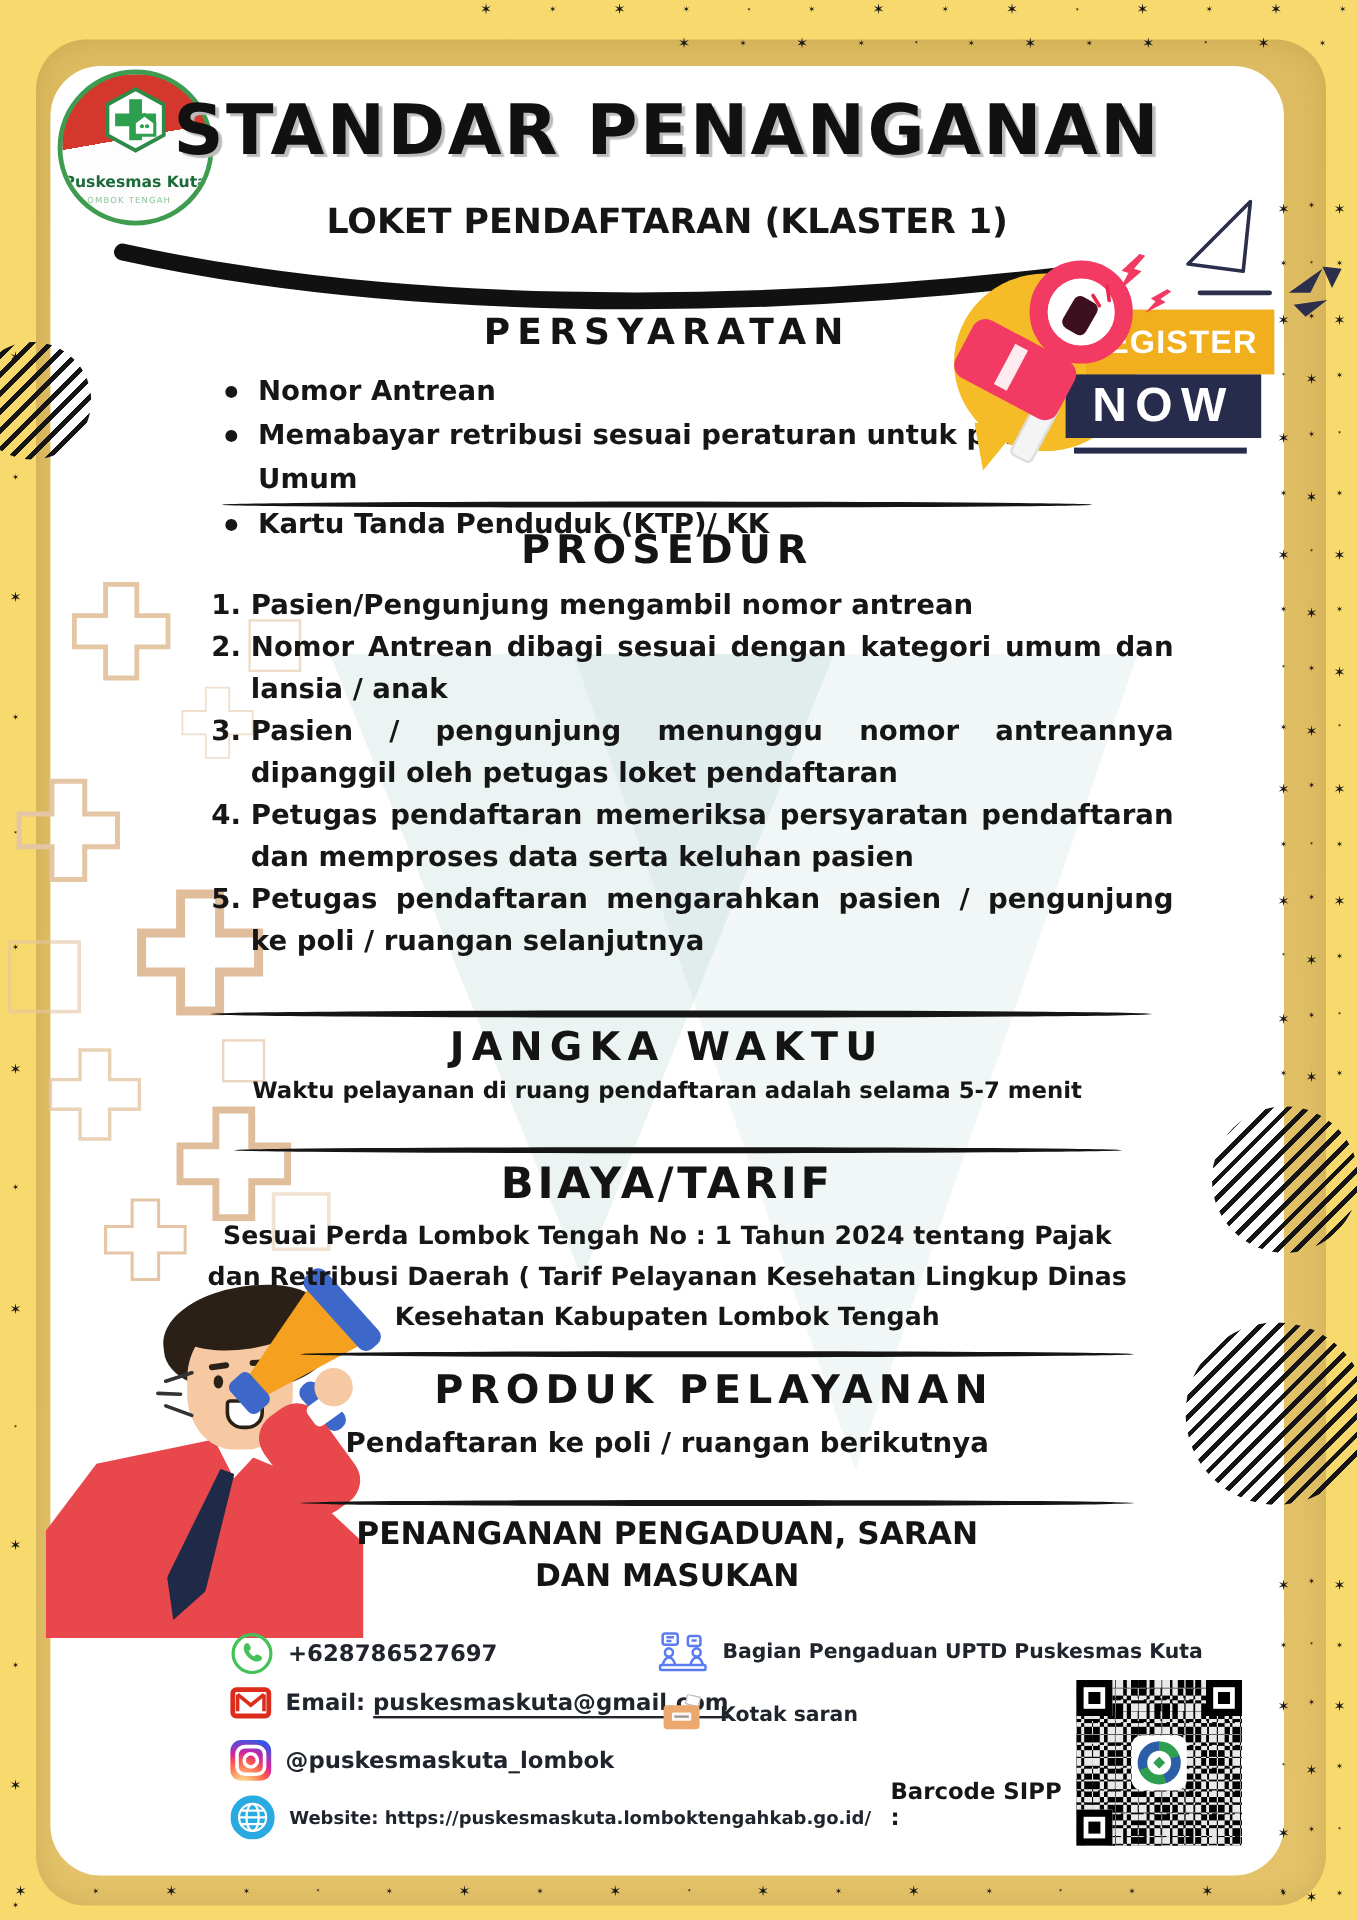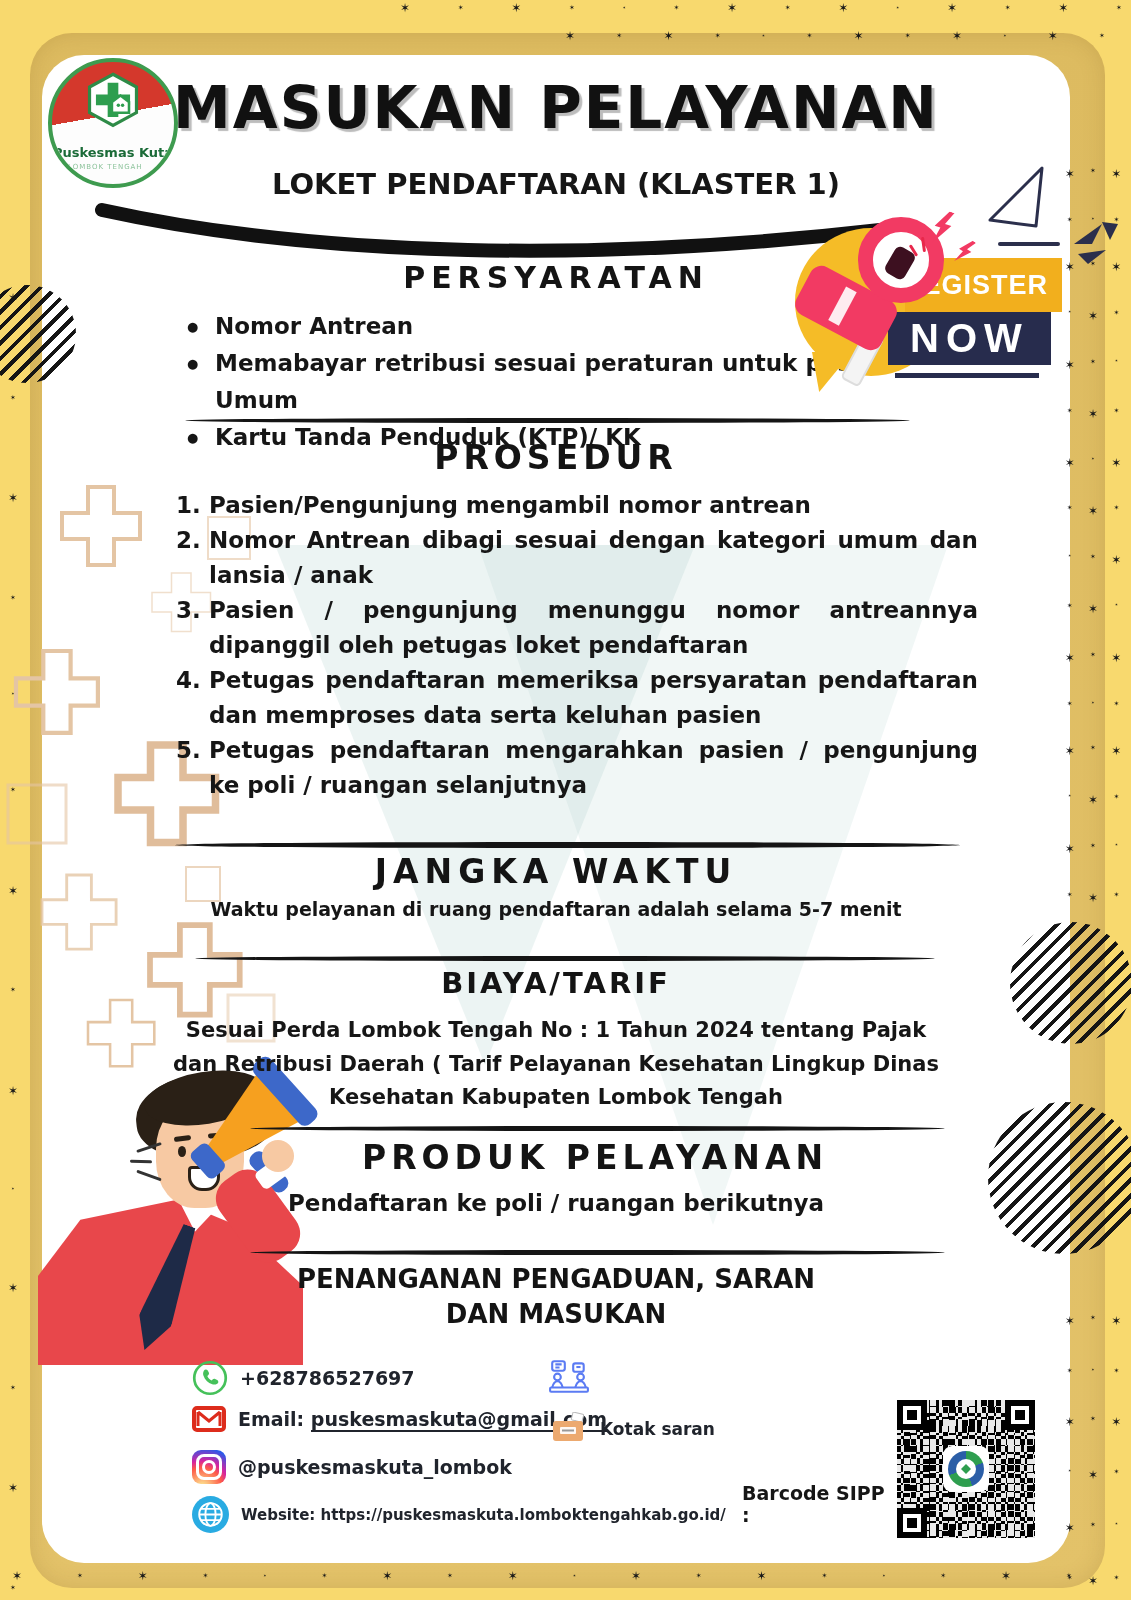--- a/index.html
+++ b/index.html
@@ -332,21 +332,21 @@
     <path d="M30 4 L52 16 V40 L30 52 L8 40 V16 Z" fill="#fff" stroke="#2E8B47" stroke-width="3"></path>
     <path d="M25 12h10v11h11v10H35v11H25V33H14V23h11Z" fill="#2E9E4F"></path>
     <path d="M29 30 l8 -6 8 6 v10 H29 Z" fill="#fff" stroke="#2E9E4F" stroke-width="2.4"></path>
     <circle cx="35" cy="33" r="1.6" fill="#2E9E4F"></circle>
       <circle cx="39" cy="33" r="1.6" fill="#2E9E4F"></circle>
   </svg>
   <div class="lname">Puskesmas Kuta</div>
   <div class="lregion">LOMBOK TENGAH</div>
 </div>
 
-<div class="title">MASUKAN PELAYANAN</div>
+<div class="title">STANDAR PENANGANAN</div>
 <div class="subtitle">LOKET PENDAFTARAN (KLASTER 1)</div>
 <svg class="swoosh" width="820" height="90" viewBox="0 0 820 90">
   <path d="M22 20 C 240 68, 520 72, 800 40" stroke="#111" stroke-width="14" stroke-linecap="round" fill="none"></path>
 </svg>
 
 <div class="bubble"></div>
 <div class="bubble-tail"></div>
 <div class="banner-register">REGISTER</div>
 <div class="banner-now">NOW</div>
 <div class="banner-underline"></div>
@@ -383,21 +383,21 @@
   <li>Pasien / pengunjung menunggu nomor antreannya dipanggil oleh petugas loket pendaftaran</li>
   <li>Petugas pendaftaran memeriksa persyaratan pendaftaran dan memproses data serta keluhan pasien</li>
   <li>Petugas pendaftaran mengarahkan pasien / pengunjung ke poli / ruangan selanjutnya</li>
 </ol>
 <div class="divider" style="left:175px;top:842px;width:785px;height:6px;"></div>
 
 <div class="h-sec" style="top:852px;font-size:33px;letter-spacing:6px;">JANGKA WAKTU</div>
 <div class="body-center" style="left:106px;top:898px;width:900px;font-size:19px;">Waktu pelayanan di ruang pendaftaran adalah selama 5-7 menit</div>
 <div class="divider" style="left:195px;top:956px;width:740px;height:5px;"></div>
 
-<div class="h-sec" style="top:966px;font-size:29px;letter-spacing:3px;">BIAYA/TARIF</div>
+<div class="h-sec" style="top:966px;font-size:36px;letter-spacing:3px;">BIAYA/TARIF</div>
 <div class="body-center" style="left:166px;top:1014px;width:780px;font-size:21px;line-height:1.6;">Sesuai Perda Lombok Tengah No : 1 Tahun 2024 tentang Pajak dan Retribusi Daerah ( Tarif Pelayanan Kesehatan Lingkup Dinas Kesehatan Kabupaten Lombok Tengah</div>
 <div class="divider" style="left:250px;top:1126px;width:695px;height:5px;"></div>
 
 <div class="h-sec" style="top:1138px;font-size:33px;letter-spacing:5px;margin-left:39px;">PRODUK PELAYANAN</div>
 <div class="body-center" style="left:106px;top:1190px;width:900px;font-size:23px;">Pendaftaran ke poli / ruangan berikutnya</div>
 <div class="divider" style="left:250px;top:1250px;width:695px;height:5px;"></div>
 
 <div class="h-sec" style="top:1262px;font-size:26px;line-height:1.35;white-space:pre-line;">PENANGANAN PENGADUAN, SARAN
 DAN MASUKAN</div>
 
@@ -446,20 +446,21 @@
       <circle cx="9" cy="17" r="3.2"></circle>
         <circle cx="31" cy="17" r="3.2"></circle>
       <path d="M4 27c1-4 3-6 5-6s4 2 5 6 M26 27c1-4 3-6 5-6s4 2 5 6"></path>
       <rect x="2" y="27" width="36" height="4" rx="1"></rect>
       <rect x="4" y="2" width="12" height="9" rx="2"></rect>
         <path d="M7 5h6 M7 8h4"></path>
       <rect x="24" y="4" width="10" height="8" rx="2"></rect>
         <path d="M27 7.5h4"></path>
     </svg>
   </span>
+  <span class="txt-sm">Bagian Pengaduan UPTD Puskesmas Kuta</span>
 </div>
 
 <div class="contact" style="left:548px;top:1412px;">
   <span class="icon-box kotak-icon">
     <svg width="40" height="34" viewBox="0 0 40 34">
       <rect x="24" y="1" width="11" height="8" rx="1" fill="#fff" stroke="#bbb" transform="rotate(14 29 5)"></rect>
       <rect x="5" y="9" width="30" height="20" rx="3" fill="#ECA96F"></rect>
       <rect x="12" y="15" width="16" height="7" rx="1" fill="#fff" opacity=".92"></rect>
       <rect x="14" y="17.5" width="12" height="2" fill="#999"></rect>
     </svg>

